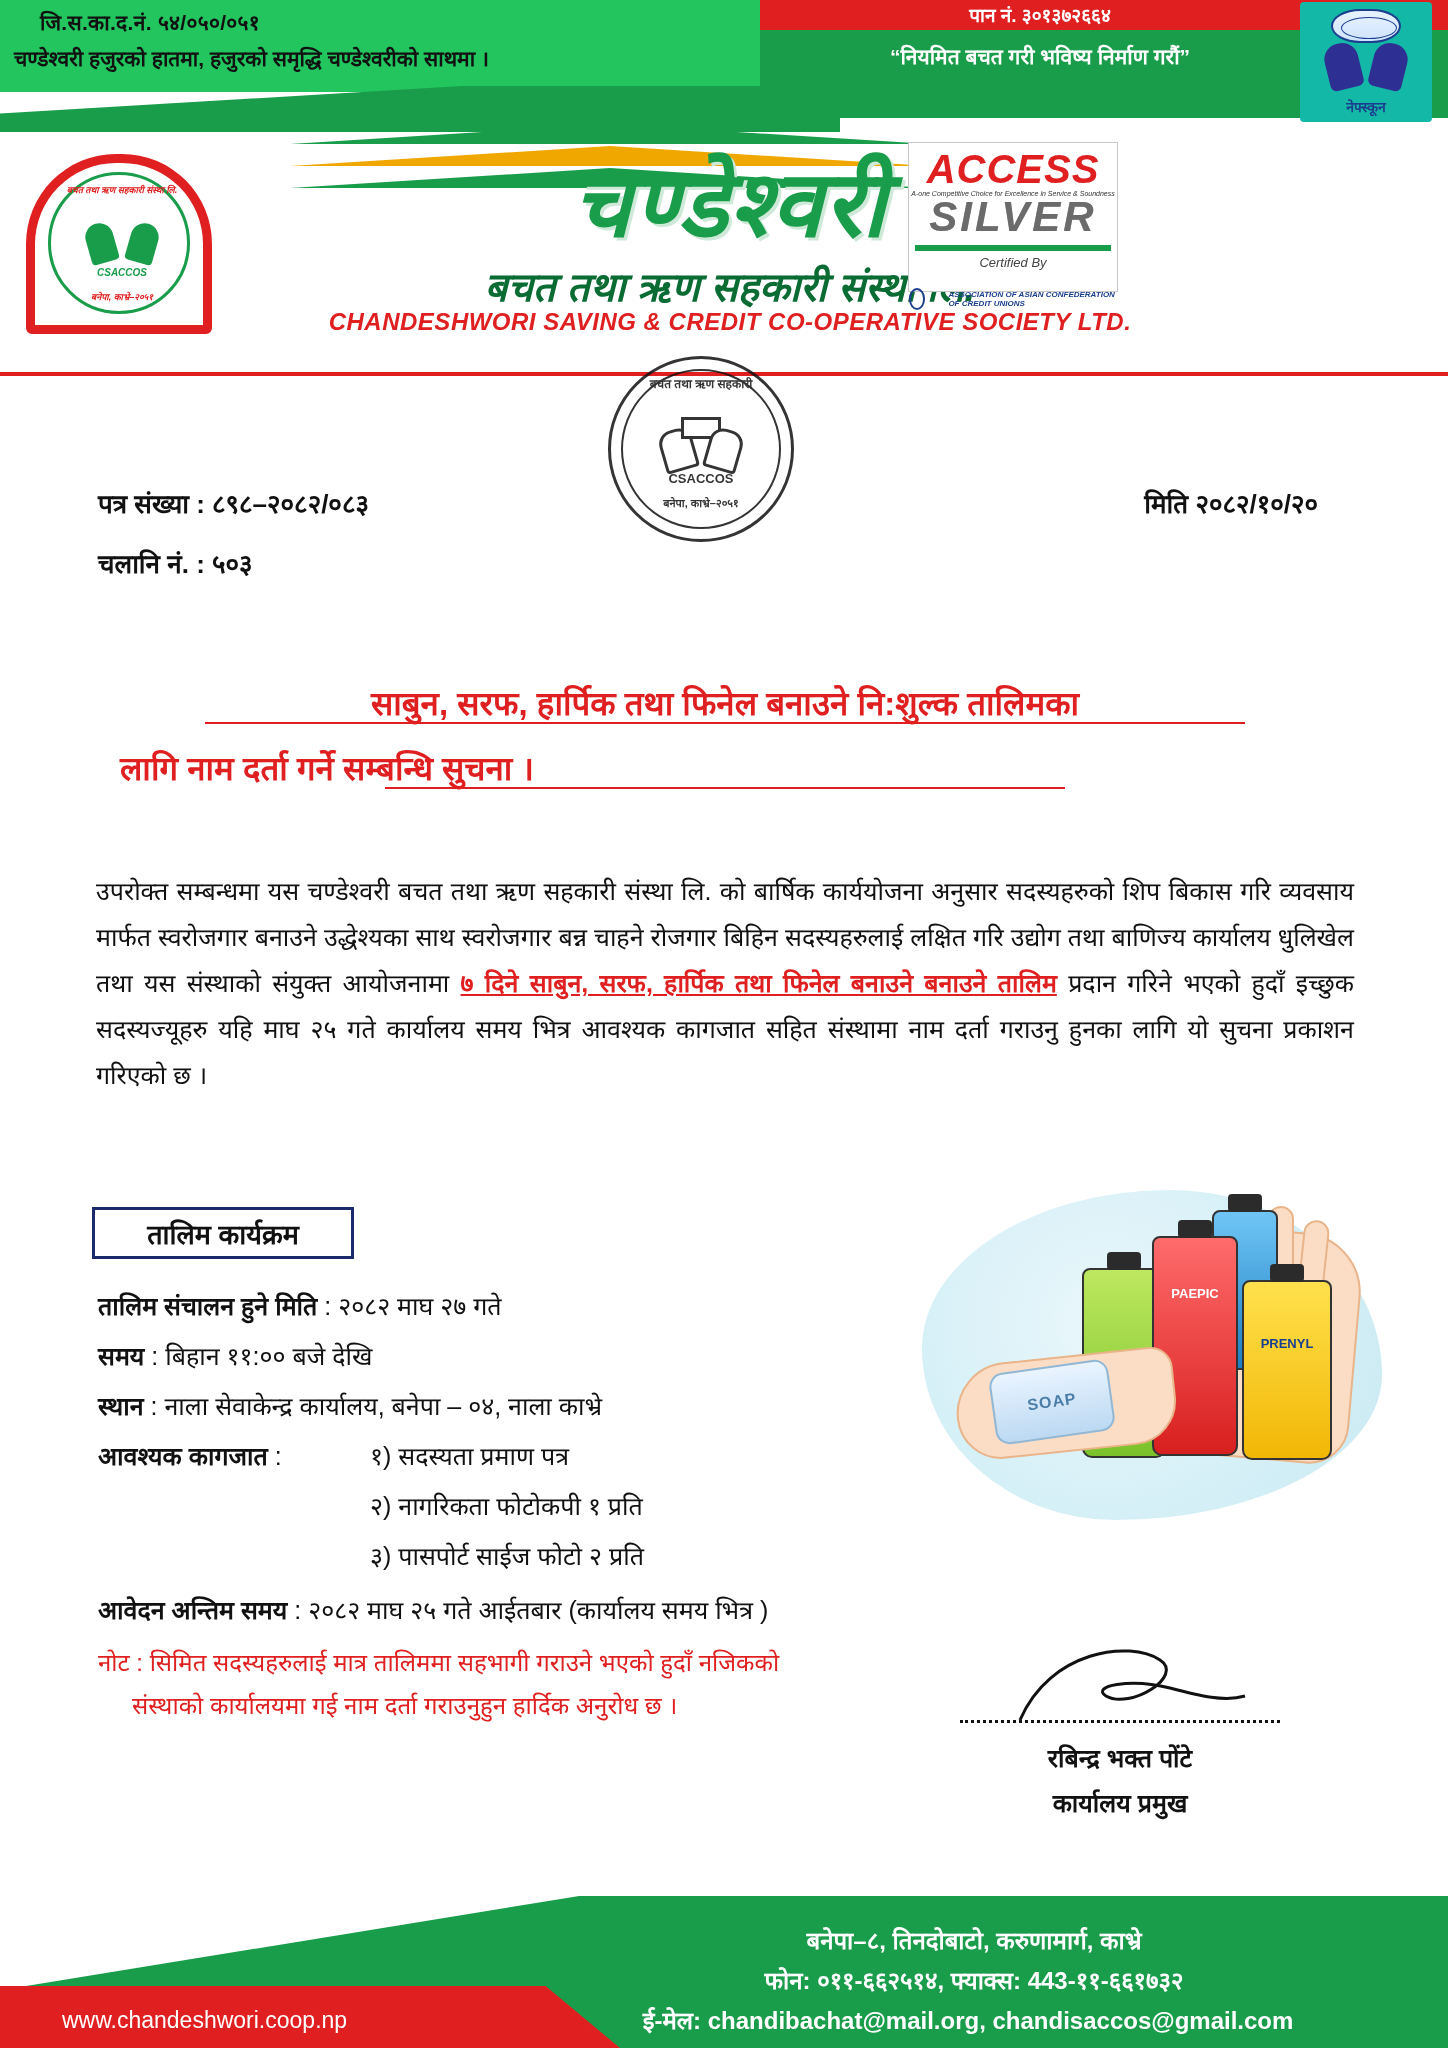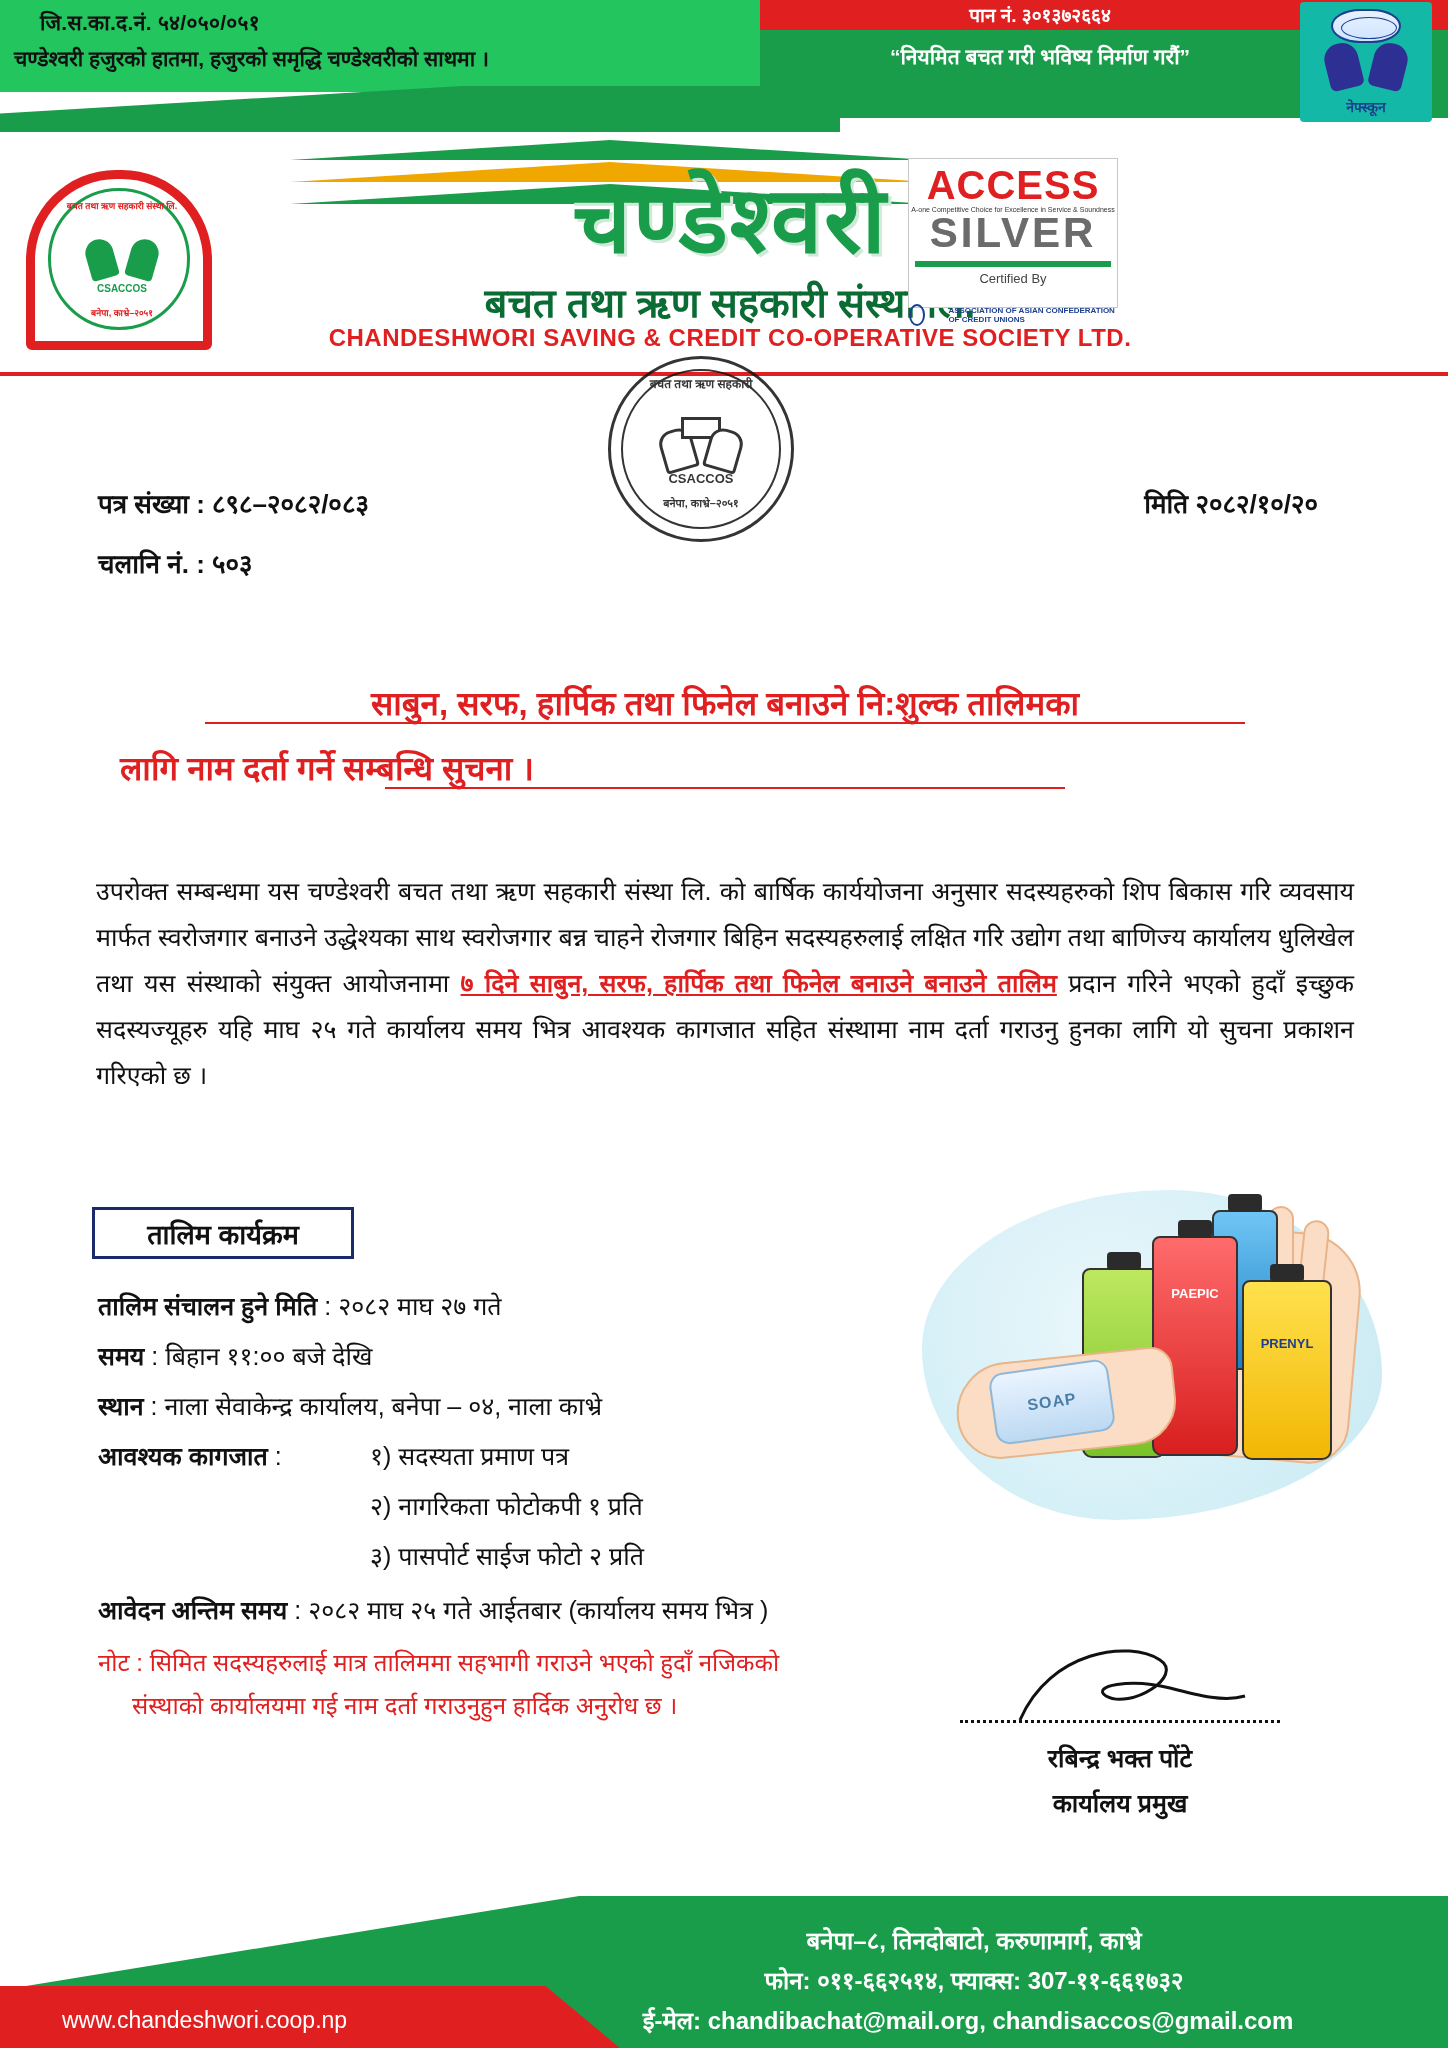--- a/index.html
+++ b/index.html
@@ -76,21 +76,21 @@
     position:absolute; left:0; top:92px; width:760px; height:26px;
     background:#ffffff;
   }
   .ribbon-swoosh{
     position:absolute; left:0; top:86px; width:840px; height:46px;
     background:#1a9d4b;
     clip-path: polygon(0 100%, 0 60%, 55% 0, 100% 0, 100% 100%);
   }
 
   
-  .letterhead { position:absolute; left:0; top:134px; width:1144px; height:250px; }
+  .letterhead { position:absolute; left:0; top:118px; width:1144px; height:250px;font-style:italic; }
 
   .coop-seal {
     position:absolute; left:26px; top:30px; width:190px; height:190px;
   }
   .coop-seal .rshape{
     position:absolute; left:0; top:6px; width:186px; height:180px;
     border:9px solid #e02020;
     border-radius:90px 90px 6px 6px;
   }
   .coop-seal .inner{
@@ -514,15 +514,15 @@
 <svg class="sig-scribble" viewBox="0 0 240 90">
   <path d="M10 80 C 40 10, 120 0, 150 20 C 175 36, 120 70, 96 56 C 80 46, 120 38, 160 48 C 190 56, 215 62, 235 56" fill="none" stroke="#111" stroke-width="3"></path>
 </svg>
 <div class="sig-line"></div>
 <div class="sig-name">रबिन्द्र भक्त पोंटे</div>
 <div class="sig-post">कार्यालय प्रमुख</div>
 
 <div class="footer-green"></div>
 <div class="footer-red"></div>
 <div class="footer-text">बनेपा–८, तिनदोबाटो, करुणामार्ग, काभ्रे</div>
-<div class="footer-text2">फोन: ०११-६६२५१४, फ्याक्स: 307-११-६६१७३२</div>
+<div class="footer-text2">फोन: ०११-६६२५१४, फ्याक्स: 443-११-६६१७३२</div>
 <div class="footer-text3">ई-मेल: chandibachat@mail.org, chandisaccos@gmail.com</div>
 <div class="footer-web">www.chandeshwori.coop.np</div>
 
 </body></html>

